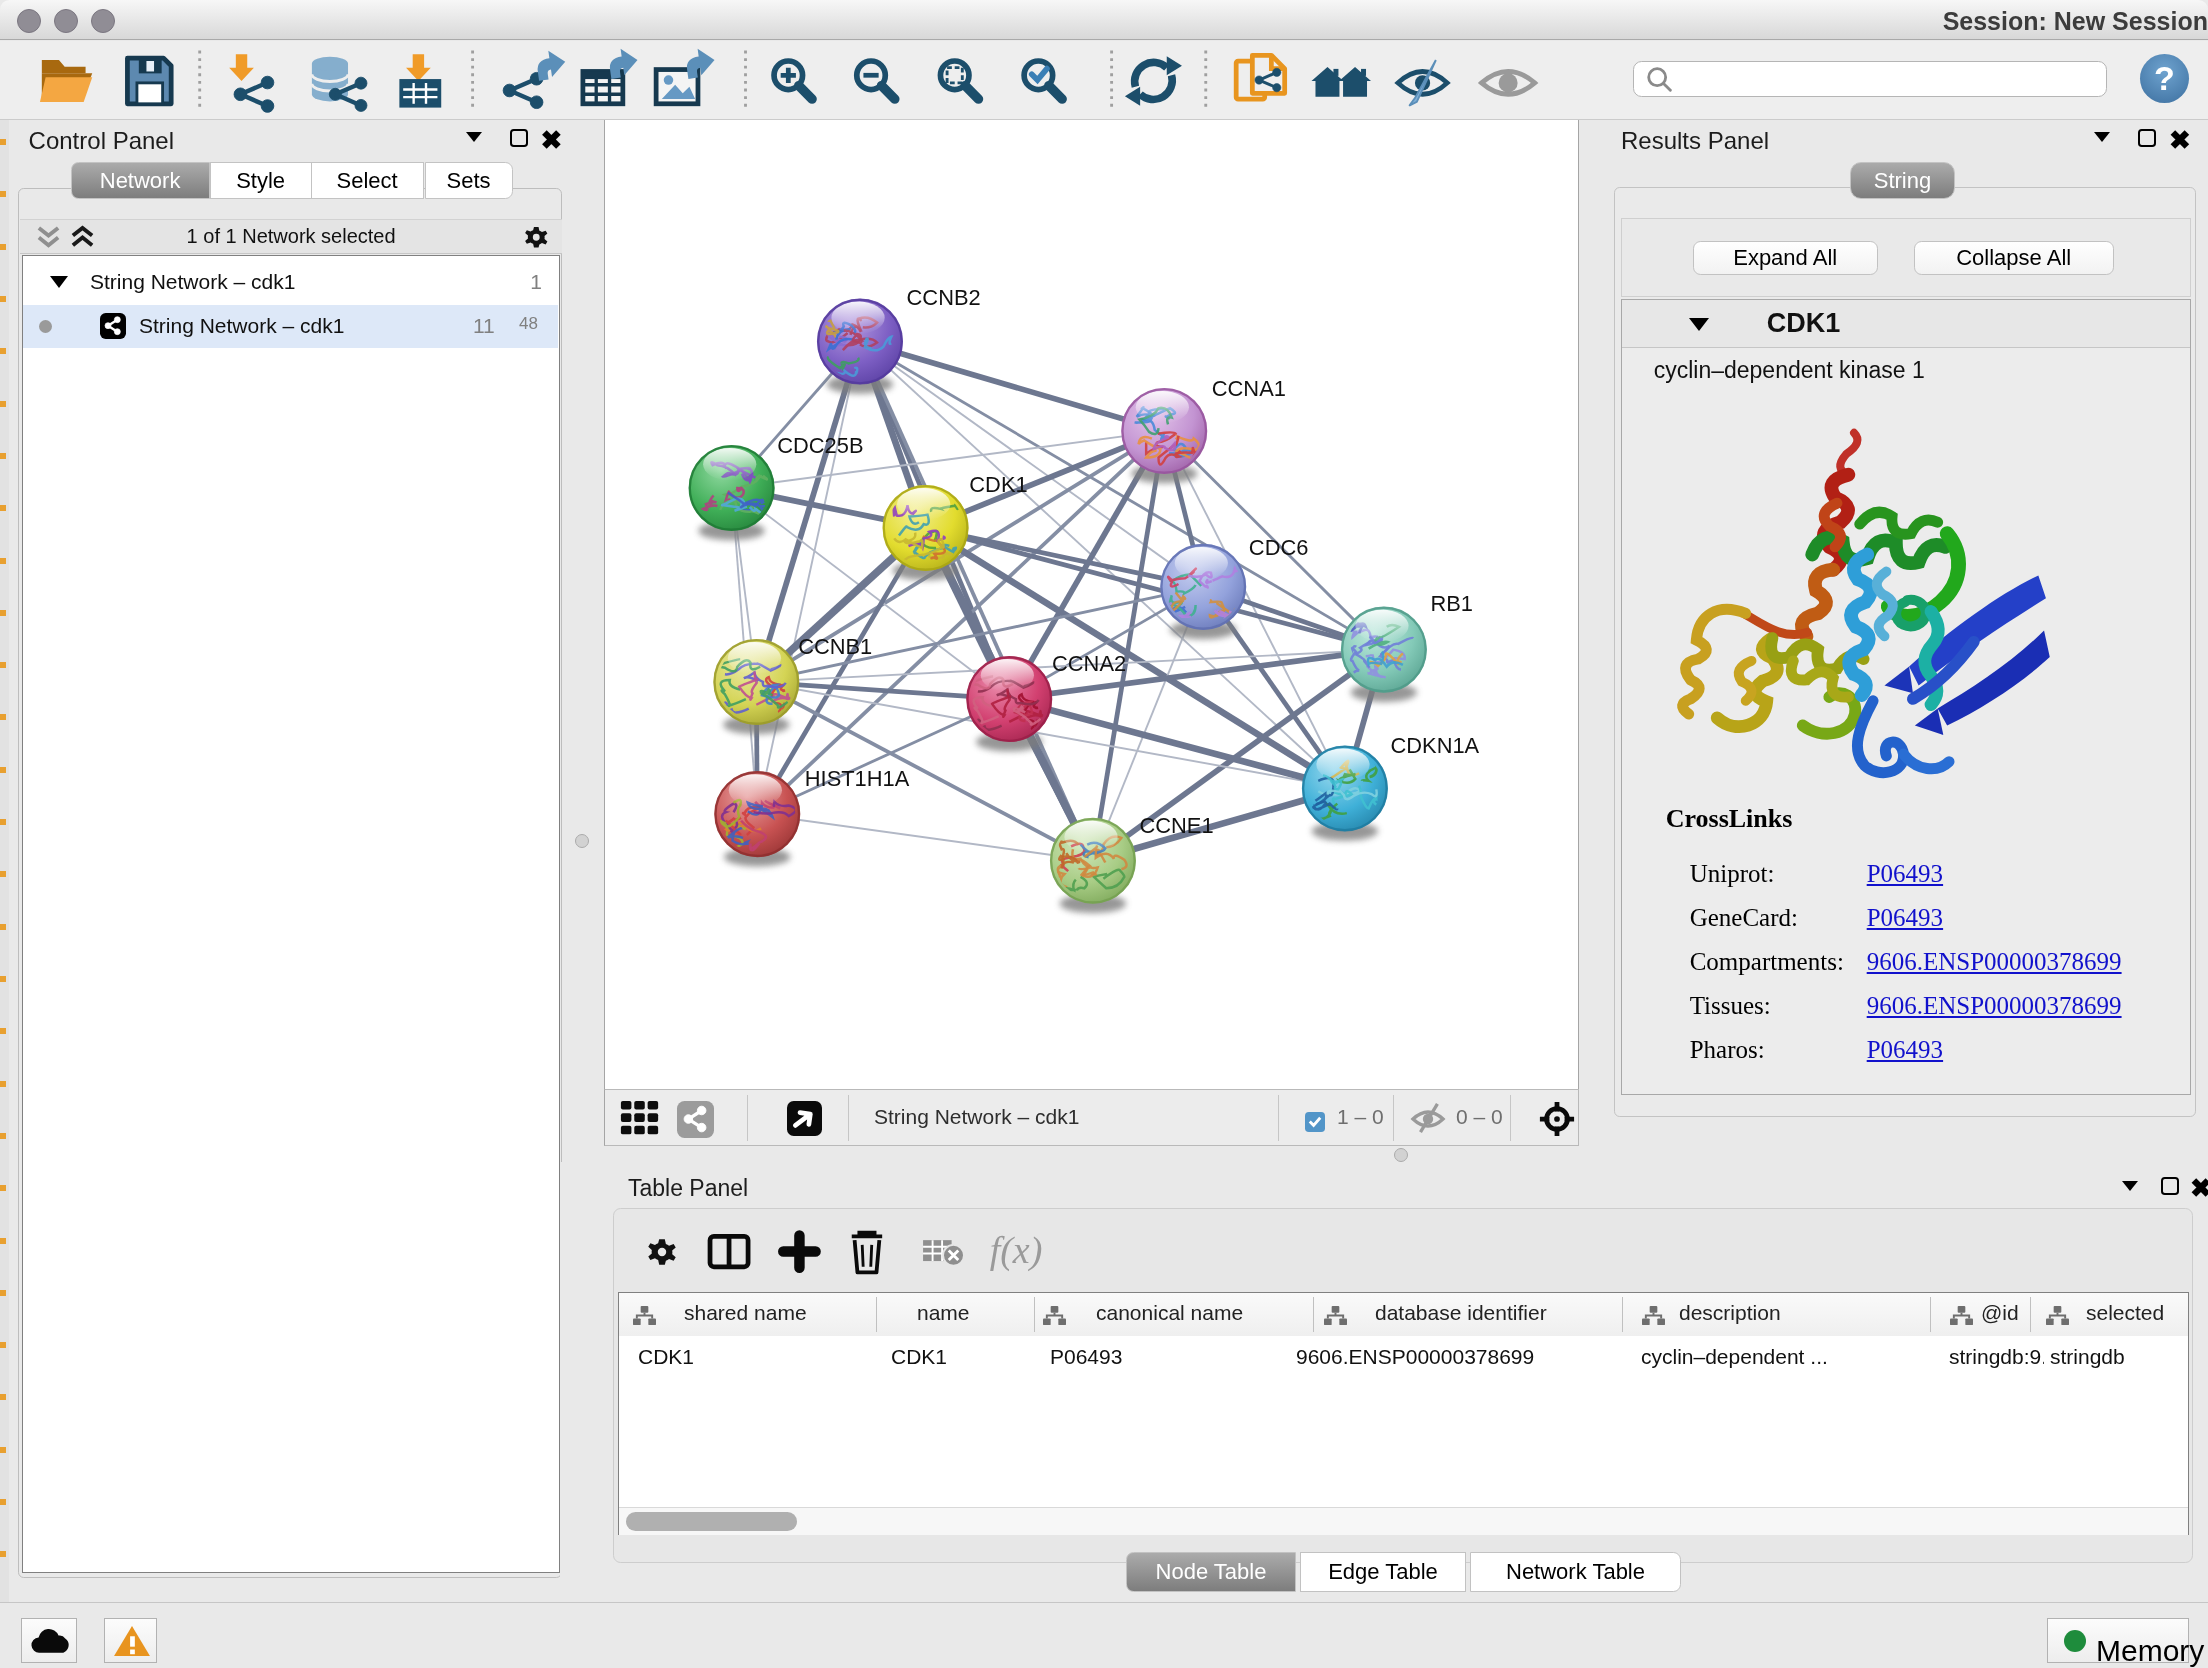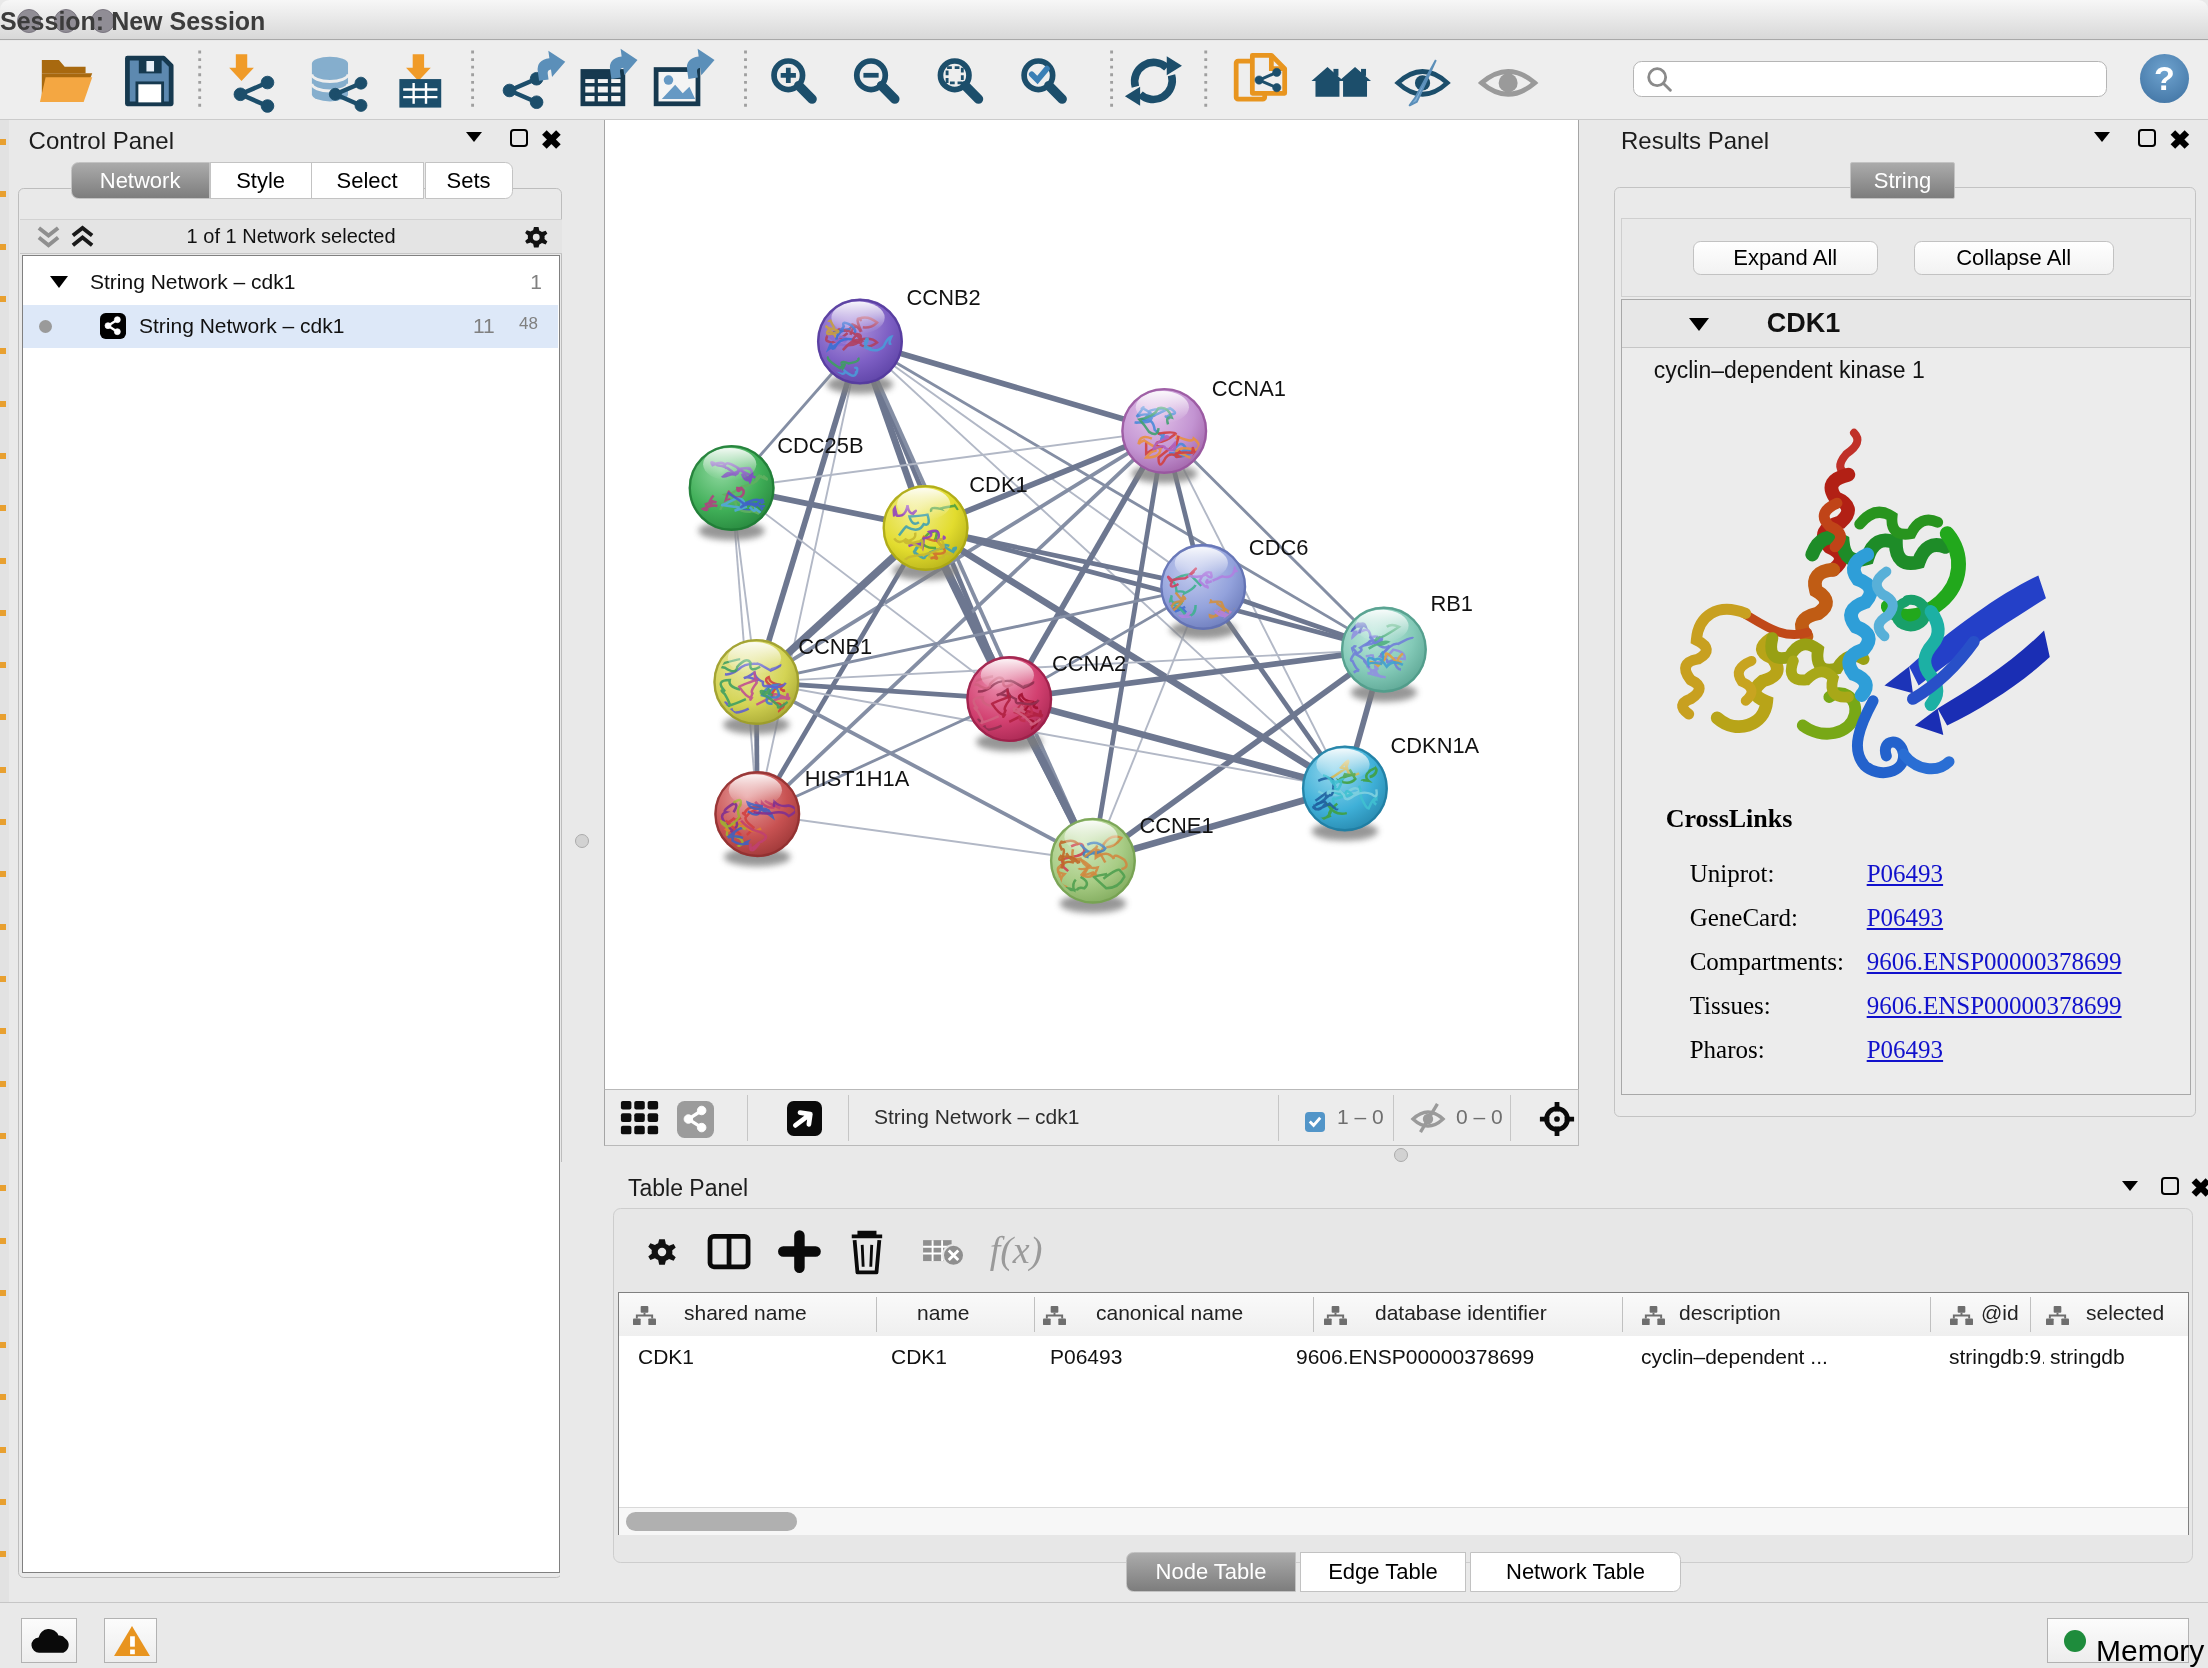--- a/index.html
+++ b/index.html
@@ -5,21 +5,21 @@
 * { margin:0; padding:0; box-sizing:border-box; }
 html,body { width:2208px; height:1668px; overflow:hidden; }
 body { font-family:"Liberation Sans", sans-serif; background:#e9e9e9; position:relative; }
 
 
 #titlebar { position:absolute; left:0; top:0; width:2208px; height:40px;
   background:linear-gradient(#f7f7f7,#d8d8d8); border-bottom:1px solid #a9a9a9;
   border-radius:9.5px 9.5px 0 0; }
 .tl { position:absolute; top:8.6px; width:24px; height:24px; border-radius:50%;
   background:#908d95; border:1px solid #7b7781; }
-#titletext { position:absolute; top:6.7px; left:0; width:2208px; text-align:left;
+#titletext { position:absolute; top:6.7px; left:0; width:2208px; text-align:right;
   font-size:25px; font-weight:bold; color:#3c3c3c; }
 
 
 #toolbar { position:absolute; left:0; top:41px; width:2208px; height:79px;
   background:#eeeeee; border-bottom:1px solid #cbcbcb; }
 #searchbox { position:absolute; left:1633px; top:20px; width:474px; height:36px;
   background:#fff; border:1px solid #b5b5b5; border-radius:8.6px; }
 #helpbtn { position:absolute; left:2140px; top:13.3px; width:49px; height:49px; border-radius:50%;
   background:radial-gradient(circle at 50% 35%, #6fa3cf, #3c6f9f); color:#fff;
   font-size:34px; font-weight:bold; text-align:center; line-height:49px; }
@@ -744,21 +744,21 @@
 </div>
 <div style="position:absolute;left:575px;top:834px;width:14.3px;height:14.3px;border-radius:50%;background:#d2d2d2;border:1px solid #ababab;"></div>
 <div style="position:absolute;left:1584px;top:625px;width:14.3px;height:14.3px;border-radius:50%;background:#d2d2d2;border:1px solid #ababab;"></div>
 <div style="position:absolute;left:1394px;top:1148px;width:14.3px;height:14.3px;border-radius:50%;background:#d2d2d2;border:1px solid #ababab;"></div>
 
 <div id="rpanel">
   <div class="ptitle" style="position:absolute;left:41px;top:6.7px;">Results Panel</div>
   <div class="pbtn-tri" style="position:absolute;left:514px;top:12.4px;"></div>
   <div class="pbtn-sq" style="position:absolute;left:558px;top:8.6px;"></div>
   <div class="pbtn-x" style="position:absolute;left:589px;top:10.5px;">✖</div>
-  <div class="tabbtn tabsel" style="left:270px;top:42px;width:105px;border-radius:2px;">String</div>
+  <div class="tabbtn tabsel" style="left:270px;top:42px;width:105px;border-radius:11px;">String</div>
   <div id="rbox">
     <div style="position:absolute;left:5.7px;top:29.5px;width:570px;height:79px;border:1px solid #cfcfcf;background:#e9e9e9;">
       <div class="wbtn" style="left:71px;top:22px;width:185px;line-height:32px;">Expand All</div>
       <div class="wbtn" style="left:292px;top:22px;width:200px;line-height:32px;">Collapse All</div>
     </div>
     <div style="position:absolute;left:5.7px;top:111px;width:570px;height:796px;border:1px solid #a8a8a8;background:#ececec;">
       <div style="position:absolute;left:0;top:0;width:568px;height:48px;background:#e7e7e7;border-bottom:1px solid #c6c6c6;">
         <div style="position:absolute;left:67px;top:18px;width:0;height:0;border-left:10.5px solid transparent;border-right:10.5px solid transparent;border-top:13.3px solid #000;"></div>
         <span style="position:absolute;left:145px;top:7.6px;font-size:27px;font-weight:bold;color:#111;">CDK1</span>
       </div>

